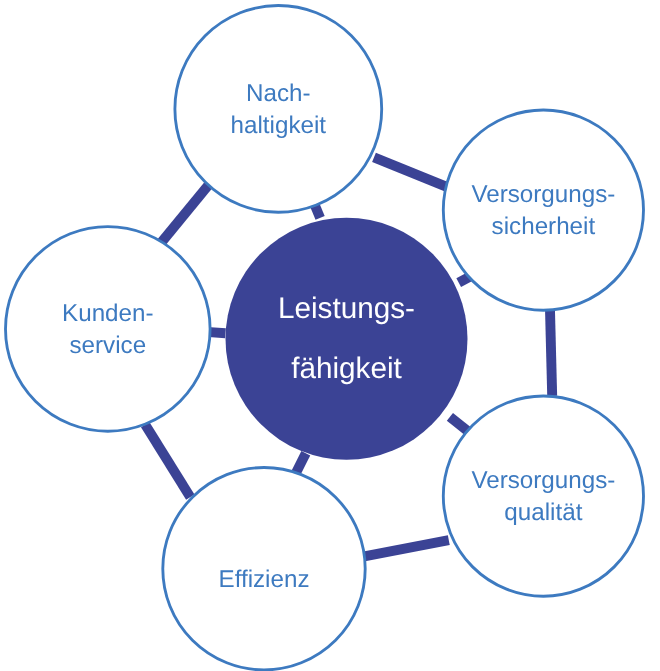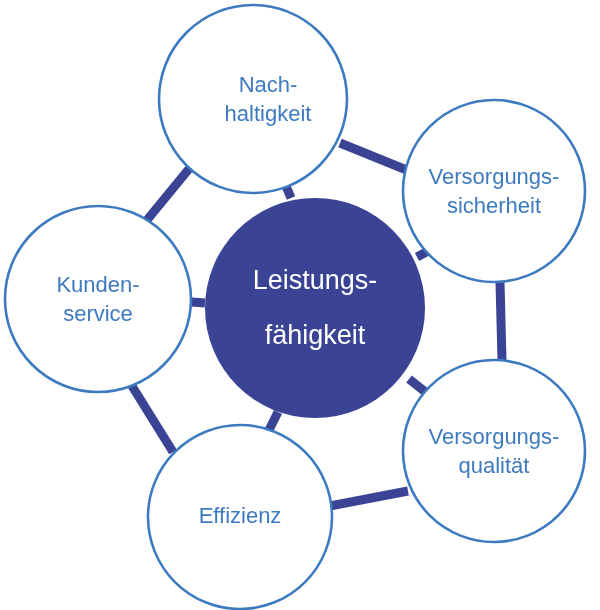--- a/index.html
+++ b/index.html
@@ -76,30 +76,30 @@
       <circle cx="253" cy="99" r="94" fill="#FFFFFF" stroke="#3D7AC0" stroke-width="2.6"></circle>
       <circle cx="494" cy="191" r="91" fill="#FFFFFF" stroke="#3D7AC0" stroke-width="2.6"></circle>
       <circle cx="494" cy="451" r="91" fill="#FFFFFF" stroke="#3D7AC0" stroke-width="2.6"></circle>
       <circle cx="240" cy="517" r="92" fill="#FFFFFF" stroke="#3D7AC0" stroke-width="2.6"></circle>
       <circle cx="98" cy="299" r="93" fill="#FFFFFF" stroke="#3D7AC0" stroke-width="2.6"></circle>
     </g>
 
     <circle cx="315" cy="308" r="110" fill="#3B4395"></circle>
   </svg>
 
-  <div class="node-label outer-label" style="left:168px; top:39px; width:200px; height:120px;">Nach-
+  <div class="node-label outer-label" style="left:153px; top:39px; width:200px; height:120px;">Nach-
 haltigkeit</div>
 
   <div class="node-label outer-label" style="left:394px; top:131px; width:200px; height:120px;">Versorgungs-
 sicherheit</div>
 
   <div class="node-label outer-label" style="left:394px; top:391px; width:200px; height:120px;">Versorgungs-
 qualität</div>
 
-  <div class="node-label outer-label" style="left:140px; top:455px; width:200px; height:120px;">Effizienz</div>
+  <div class="node-label outer-label" style="left:140px; top:466px; width:200px; height:120px;">Effizienz</div>
 
   <div class="node-label outer-label" style="left:-2px; top:239px; width:200px; height:120px;">Kunden-
 service</div>
 
   <div class="node-label center-label" style="left:185px; top:238px; width:260px; height:140px;">Leistungs-
 fähigkeit</div>
 
 </div>
 
 </body></html>

